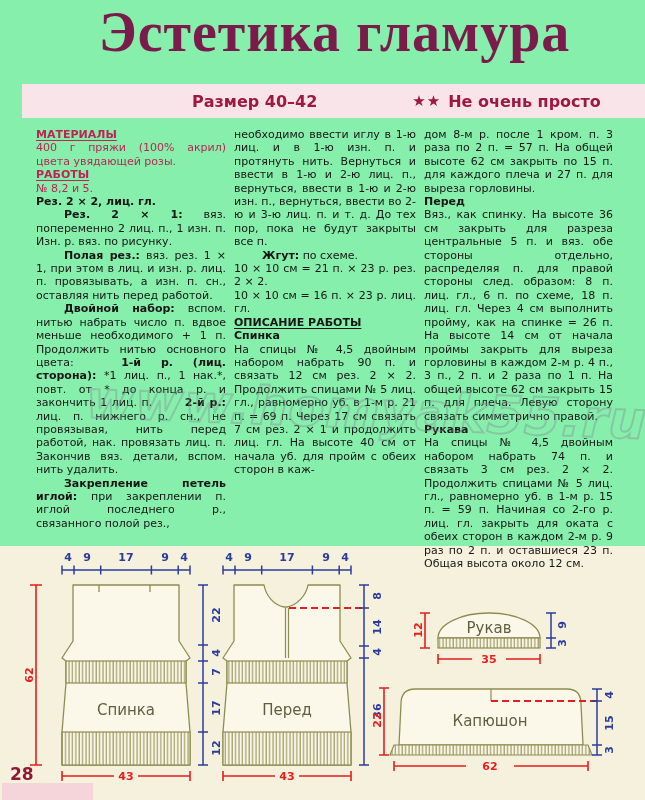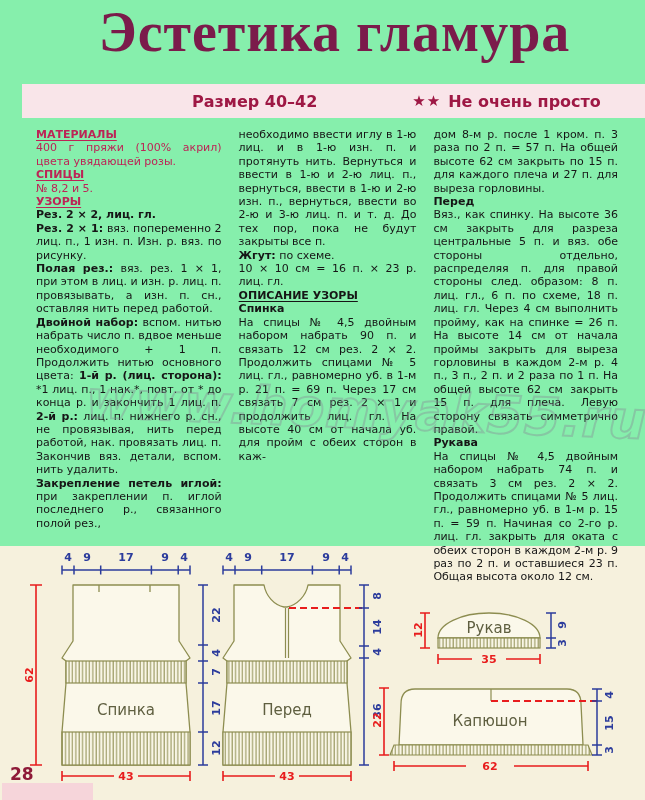--- a/index.html
+++ b/index.html
@@ -7,28 +7,28 @@
         font-family:"DejaVu Sans",sans-serif;padding-left:24px;}
   .diag-bg{position:absolute;left:0;top:546px;width:645px;height:254px;background:#f6f1dd;}
   .title{position:absolute;top:0px;left:0;width:100%;text-align:center;margin:0;
          font-family:"Liberation Serif",serif;font-weight:700;font-size:56px;
          color:#7b1b4b;letter-spacing:1px;}
   .banner{position:absolute;top:84px;left:0;width:645px;height:34px;background:#f9e5e9;
           color:#9e1844;font-weight:700;font-size:16px;display:flex;align-items:center;margin-left:22px;}
   .banner .size{margin-left:170px;}
   .banner .diff{margin-left:95px;display:flex;align-items:center;gap:7px;}
   .banner .stars{letter-spacing:1px;font-size:15px;}
-  .cols{position:absolute;top:128px;left:36px;width:582px;display:flex;gap:17px;}
+  .cols{position:absolute;top:128px;left:36px;width:582px;display:flex;gap:8px;}
   .col{font-size:11px;line-height:13.4px;color:#161616;text-align:justify;}
   .c1{width:190px;}.c2{width:182px;}.c3{width:189px;}
   .col p{margin:0;}
   .gap{margin-top:11px;}
   .h{font-weight:700;text-decoration:underline;text-underline-offset:2px;}
   .red{color:#bc2456;}
-  .b{font-weight:700;}
+  .b{font-weight:700;margin-left:28px;}
   .sub{font-weight:700;}
   .watermark{position:absolute;left:86px;top:380px;white-space:nowrap;
              font-family:"DejaVu Sans",sans-serif;font-weight:700;font-style:italic;
              font-size:52px;letter-spacing:1px;color:transparent;
              -webkit-text-stroke:2px rgba(135,140,150,0.40);
              transform:rotate(2.2deg);pointer-events:none;}
   .pagenum{position:absolute;left:10px;top:764px;font-size:17px;font-weight:700;color:#8e1a38;}
   .pink-corner{position:absolute;left:2px;top:783px;width:91px;height:17px;background:#f6d5da;}
   svg{position:absolute;left:0;top:548px;}
   svg text{font-family:"DejaVu Sans",sans-serif;}
@@ -50,35 +50,35 @@
     <span class="diff">
       <span class="stars">★★</span>
       <span>Не очень просто</span>
     </span>
   </div>
 
   <div class="cols">
     <div class="col c1">
       <p class="h red">МАТЕРИАЛЫ</p>
       <p class="red">400 г пряжи (100% акрил) цвета увядающей розы.</p>
-      <p class="h red gap">СПИЦЫ</p>
+      <p class="h red gap">РАБОТЫ</p>
       <p class="red">№ 8,2 и 5.</p>
-      <p class="h red gap">УЗОРЫ</p>
       <p class="b">Рез. 2 × 2, лиц. гл.</p>
       <p><span class="b">Рез. 2 × 1:</span> <span>вяз. попеременно 2 лиц. п., 1 изн. п. Изн. р. вяз. по рисунку.</span></p>
       <p><span class="b">Полая рез.:</span> <span>вяз. рез. 1 × 1, при этом в лиц. и изн. р. лиц. п. провязывать, а изн. п. сн., оставляя нить перед работой.</span></p>
       <p><span class="b">Двойной набор:</span><span> вспом. нитью набрать число п. вдвое меньше необходимого + 1 п. Продолжить нитью основного цвета: </span><span class="b">1-й р. (лиц. сторона):</span><span> *1 лиц. п., 1 нак.*, повт. от * до конца р. и закончить 1 лиц. п. </span><span class="b">2-й р.:</span><span> лиц. п. нижнего р. сн., не провязывая, нить перед работой, нак. провязать лиц. п. Закончив вяз. детали, вспом. нить удалить.</span></p>
       <p><span class="b">Закрепление петель иглой:</span> <span>при закреплении п. иглой последнего р., связанного полой рез.,</span></p>
     </div>
 
     <div class="col c2">
       <p>необходимо ввести иглу в 1-ю лиц. и в 1-ю изн. п. и протянуть нить. Вернуться и ввести в 1-ю и 2-ю лиц. п., вернуться, ввести в 1-ю и 2-ю изн. п., вернуться, ввести во 2-ю и 3-ю лиц. п. и т. д. До тех пор, пока не будут закрыты все п.</p>
       <p><span class="b">Жгут:</span> <span>по схеме.</span></p>
+      <p>10 × 10 см = 21 п. × 23 р. рез. 2 × 2.</p>
       <p>10 × 10 см = 16 п. × 23 р. лиц. гл.</p>
-      <p class="h gap">ОПИСАНИЕ УЗОРЫ</p>
+      <p class="h gap">ОПИСАНИЕ РАБОТЫ</p>
       <p class="sub">Спинка</p>
       <p>На спицы № 4,5 двойным набором набрать 90 п. и связать 12 см рез. 2 × 2. Продолжить спицами № 5 лиц. гл., равномерно уб. в 1-м р. 21 п. = 69 п. Через 17 см связать 7 см рез. 2 × 1 и продолжить лиц. гл. На высоте 40 см от начала уб. для пройм с обеих сторон в каж-</p>
     </div>
 
     <div class="col c3">
       <p>дом 8-м р. после 1 кром. п. 3 раза по 2 п. = 57 п. На общей высоте 62 см закрыть по 15 п. для каждого плеча и 27 п. для выреза горловины.</p>
       <p class="sub">Перед</p>
       <p>Вяз., как спинку. На высоте 36 см закрыть для разреза центральные 5 п. и вяз. обе стороны отдельно, распределяя п. для правой стороны след. образом: 8 п. лиц. гл., 6 п. по схеме, 18 п. лиц. гл. Через 4 см выполнить пройму, как на спинке = 26 п. На высоте 14 см от начала проймы закрыть для выреза горловины в каждом 2-м р. 4 п., 3 п., 2 п. и 2 раза по 1 п. На общей высоте 62 см закрыть 15 п. для плеча. Левую сторону связать симметрично правой.</p>
       <p class="sub">Рукава</p>
       <p>На спицы № 4,5 двойным набором набрать 74 п. и связать 3 см рез. 2 × 2. Продолжить спицами № 5 лиц. гл., равномерно уб. в 1-м р. 15 п. = 59 п. Начиная со 2-го р. лиц. гл. закрыть для оката с обеих сторон в каждом 2-м р. 9 раз по 2 п. и оставшиеся 23 п. Общая высота около 12 см.</p>

